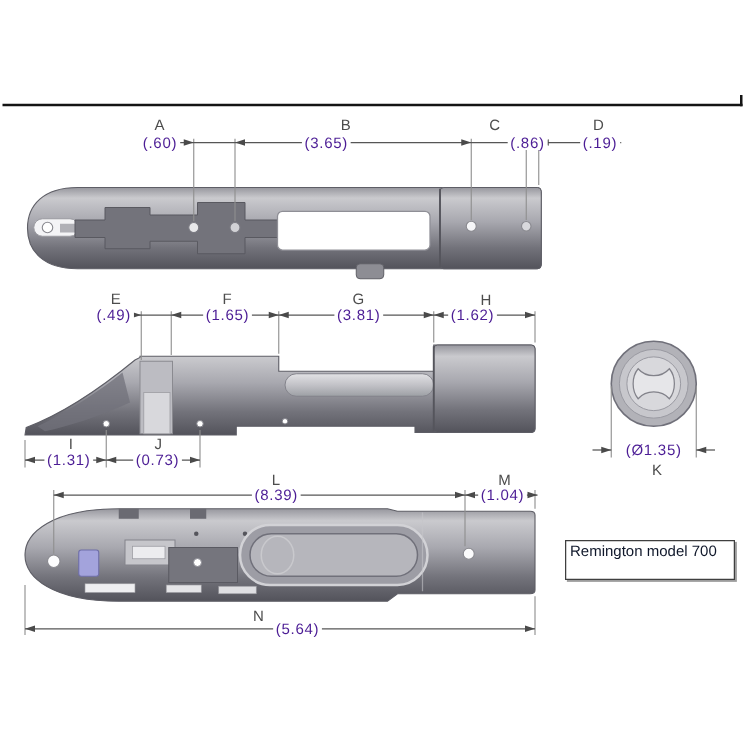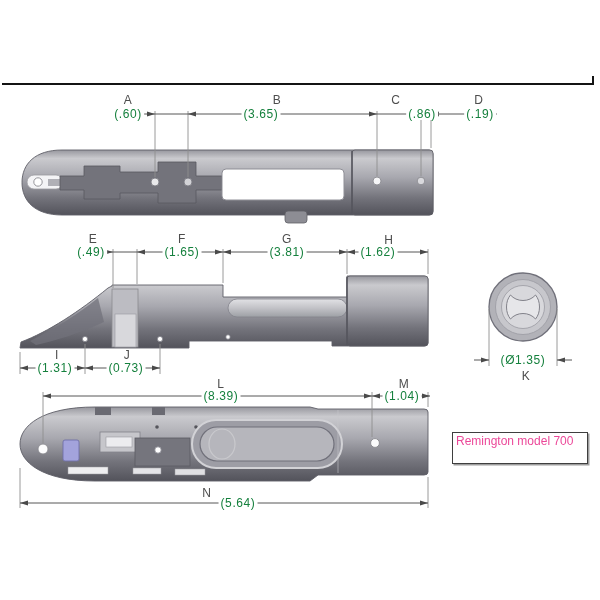--- a/index.html
+++ b/index.html
@@ -1,25 +1,25 @@
 <!DOCTYPE html>
 <html><head>
 <meta charset="utf-8">
 <style>
   html,body{margin:0;padding:0;background:#fff;}
   .sheet{position:relative;width:600px;height:600px;background:#ffffff;overflow:hidden;
          font-family:"Liberation Sans", sans-serif;}
   .drawing-svg{position:absolute;left:0;top:0;}
-  .label{position:absolute;transform:translate(-50%,-50%);font-size:12px;color:#15803d;
+  .label{position:absolute;transform:translate(-50%,-50%);font-size:12px;color:#4c1d95;
          letter-spacing:0.6px;white-space:nowrap;line-height:1;}
   .label.bg{background:#ffffff;padding:0 2px;}
   .letter{font-size:12px;color:#4d4d4d;}
   .title-block{position:absolute;left:452px;top:432px;width:136px;height:32px;
                border:1px solid #3f3f3f;box-shadow:1.5px 1.5px 0 #9d9d9d;background:#fff;
-               color:#ec4899;font-size:12px;line-height:14.5px;padding:1px 3px;box-sizing:border-box;
+               color:#0f172a;font-size:12px;line-height:14.5px;padding:1px 3px;box-sizing:border-box;
                white-space:nowrap;overflow:hidden;}
   .border-line{position:absolute;left:2px;top:83px;width:592px;height:2px;background:#141414;}
   .border-tick{position:absolute;left:592px;top:76px;width:2px;height:9px;background:#141414;}
 </style>
 </head>
 <body>
 
 <div class="sheet">
 
   <div class="border-line"></div>

